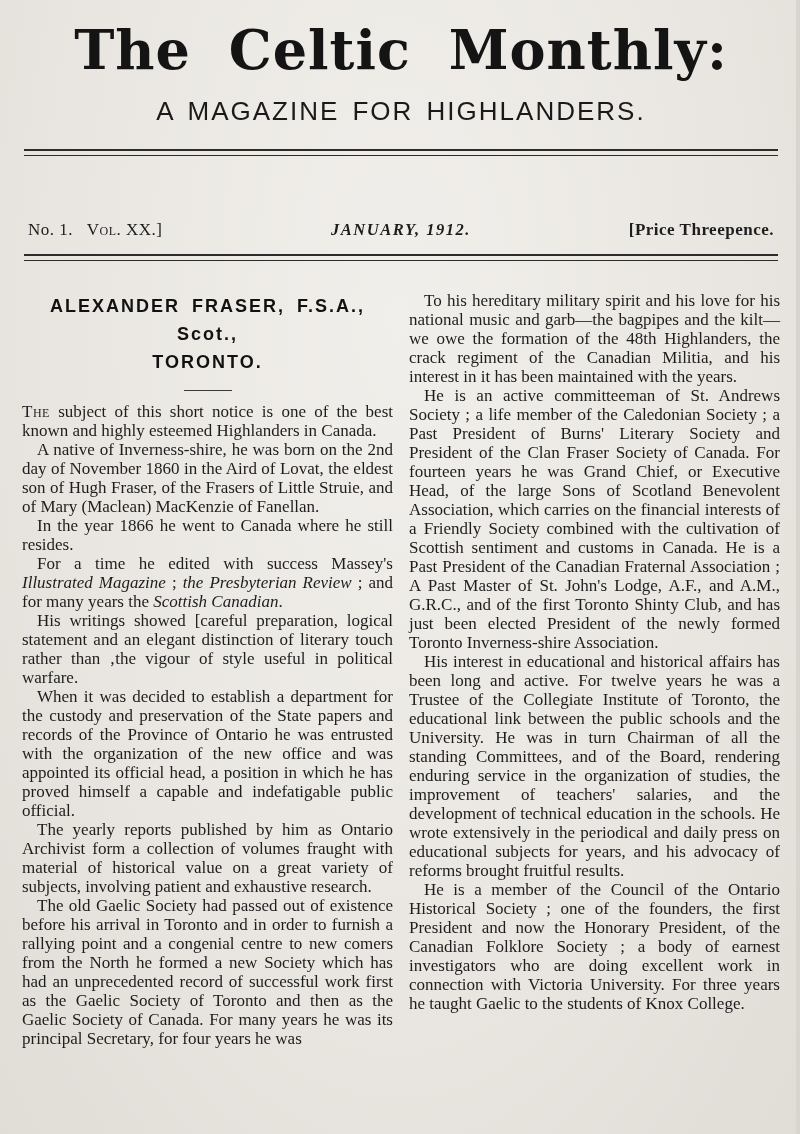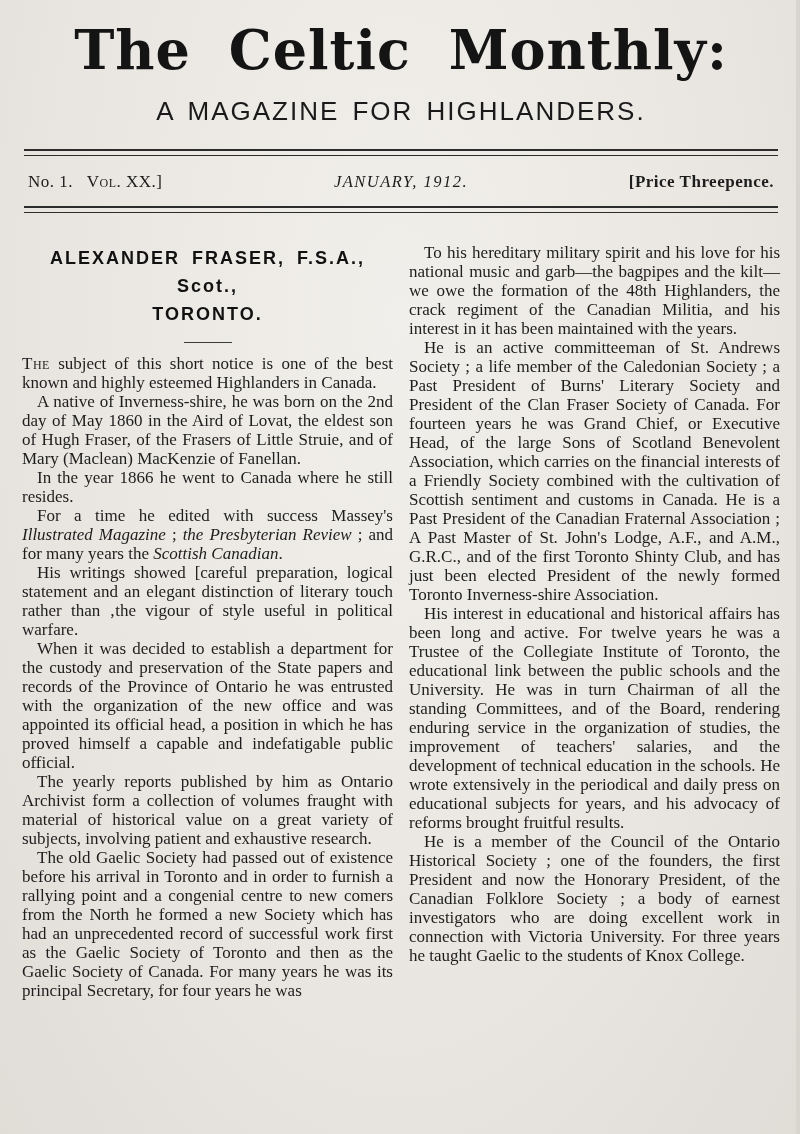--- a/index.html
+++ b/index.html
@@ -41,24 +41,24 @@
   
   .issue-line{
     display:flex;align-items:baseline;
     font-size:17px;
     margin:16px 6px 14px 6px;
     justify-content:flex-end;
   }
   .issue-left{flex:1;text-align:left;letter-spacing:0.5px;}
   .issue-date{
     flex:1;text-align:center;
-    font-style:italic;font-weight:normal;letter-spacing:1.5px;
+    font-style:italic;font-weight:bold;letter-spacing:1.5px;
     font-size:16.5px;
   }
-  .issue-price{flex:1;text-align:right;font-weight:bold;letter-spacing:0.5px;}
+  .issue-price{flex:1;text-align:right;font-weight:bold;letter-spacing:0.5px;margin-top:48px;}
   
   .columns{display:flex;gap:16px;margin-top:30px;}
   .col{flex:1;min-width:0;}
   .article-heading{
     font-family:"Liberation Sans", sans-serif;
     font-size:18px;font-weight:bold;
     letter-spacing:2px;word-spacing:5px;
     text-align:center;margin:2px 0 0 0;
     line-height:1.55;color:#111;
   }
@@ -99,21 +99,21 @@
 
   <main class="columns">
     <section class="col">
       <h2 class="article-heading">
         <span>ALEXANDER FRASER, F.S.A., Scot.,</span>
         <span>TORONTO.</span>
       </h2>
       <div class="heading-rule"></div>
       <div class="paras">
           <p><span class="smallcaps">The</span><span> subject of this short notice is one of the best known and highly esteemed Highlanders in Canada.</span></p>
-          <p class="indent"><span>A native of Inverness-shire, he was born on the 2nd day of May 1860 in the Aird of Lovat, the eldest son of Hugh Fraser, of the Frasers of Little Struie, and of Mary (Maclean) MacKenzie of Fanellan.</span></p>
+          <p class="indent"><span>A native of Inverness-shire, he was born on the 2nd day of November 1860 in the Aird of Lovat, the eldest son of Hugh Fraser, of the Frasers of Little Struie, and of Mary (Maclean) MacKenzie of Fanellan.</span></p>
           <p class="indent"><span>In the year 1866 he went to Canada where he still resides.</span></p>
           <p class="indent"><span>For a time he edited with success Massey's </span><span class="italic">Illustrated Magazine</span><span> ; </span><span class="italic">the Presbyterian Review</span><span> ; and for many years the </span><span class="italic">Scottish Canadian</span><span>.</span></p>
           <p class="indent"><span>His writings showed [careful preparation, logical statement and an elegant distinction of literary touch rather than ‚the vigour of style useful in political warfare.</span></p>
           <p class="indent"><span>When it was decided to establish a department for the custody and preservation of the State papers and records of the Province of Ontario he was entrusted with the organization of the new office and was appointed its official head, a position in which he has proved himself a capable and indefatigable public official.</span></p>
           <p class="indent"><span>The yearly reports published by him as Ontario Archivist form a collection of volumes fraught with material of historical value on a great variety of subjects, involving patient and exhaustive research.</span></p>
           <p class="indent"><span>The old Gaelic Society had passed out of existence before his arrival in Toronto and in order to furnish a rallying point and a congenial centre to new comers from the North he formed a new Society which has had an unprecedented record of successful work first as the Gaelic Society of Toronto and then as the Gaelic Society of Canada.  For many years he was its principal Secretary, for four years he was</span></p>
         </div>
     </section>
     <section class="col">
       <div class="paras">

